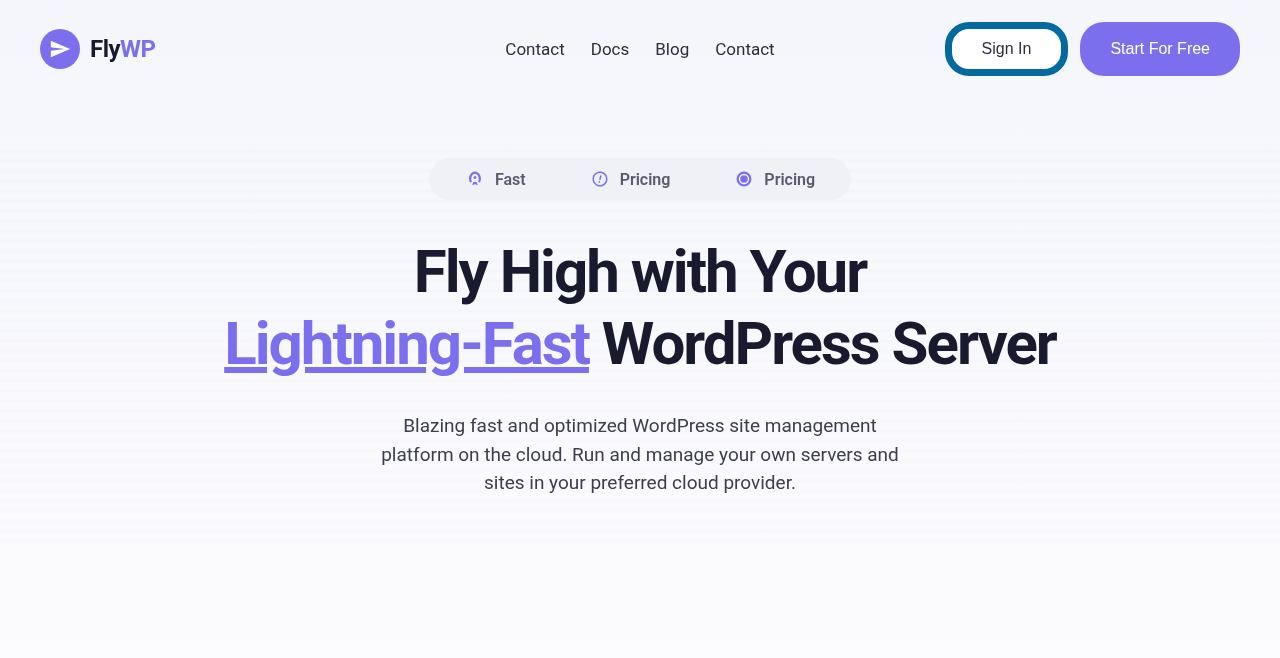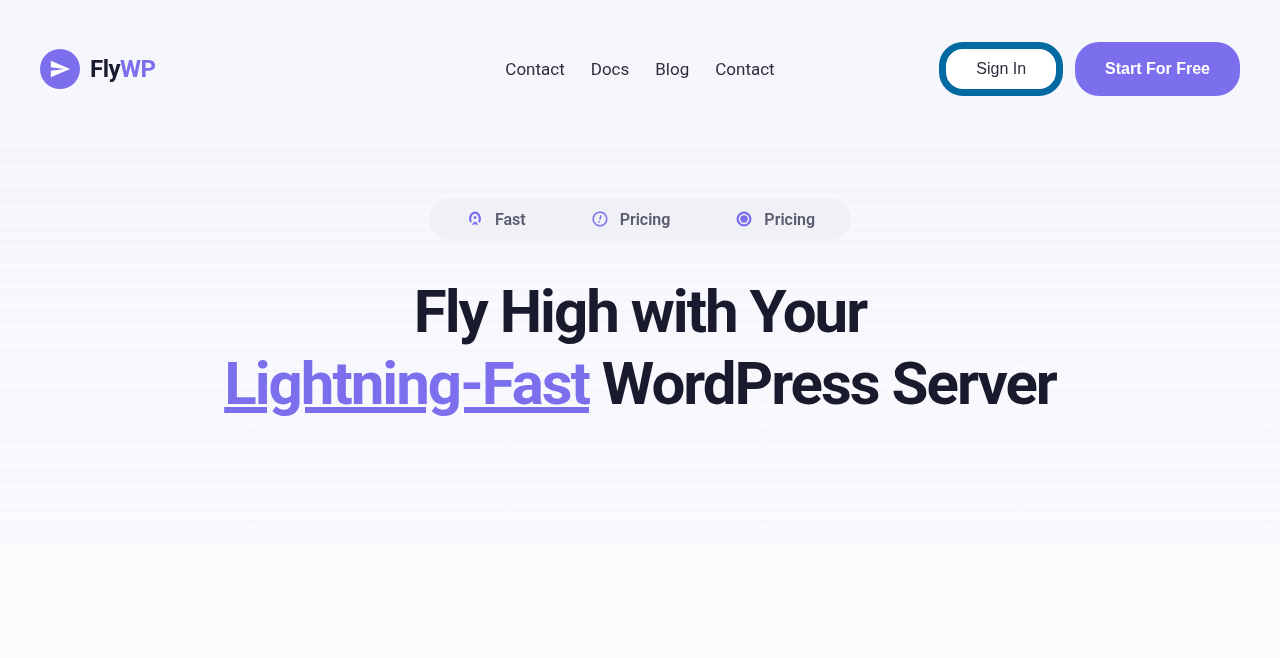--- a/index.html
+++ b/index.html
@@ -32,21 +32,21 @@
         rgba(120, 120, 200, 0.04) 10px
       );
       filter: blur(1px);
       pointer-events: none;
     }
     
     .header {
       display: flex;
       align-items: center;
       justify-content: space-between;
-      padding: 42px 40px;
+      padding: 22px 40px;
       position: relative;
       z-index: 10;
     }
     
     .logo {
       display: flex;
       align-items: center;
       gap: 10px;
     }
     
@@ -109,21 +109,21 @@
     }
     
     .btn-primary {
       padding: 11px 30px;
       border: none;
       background: #7B6FEE;
       border-radius: 24px;
       font-size: 16px;
       color: white;
       cursor: pointer;
-      font-weight: 700;
+      font-weight: 400;
     }
     
     .hero {
       text-align: center;
       padding-top: 60px;
       position: relative;
       z-index: 10;
     }
     
     .badges {
@@ -241,13 +241,14 @@
       </span>
       <span class="badge-text">Pricing</span>
     </div>
   </div>
   
   <h1 class="hero-title">
     <span>Fly High with Your</span><br>
     <span class="highlight">Lightning-Fast</span><span> WordPress Server</span>
   </h1>
   
+  <p class="hero-subtitle">Blazing fast and optimized WordPress site management platform on the cloud. Run and manage your own servers and sites in your preferred cloud provider.</p>
 </section>
 
 </body></html>

